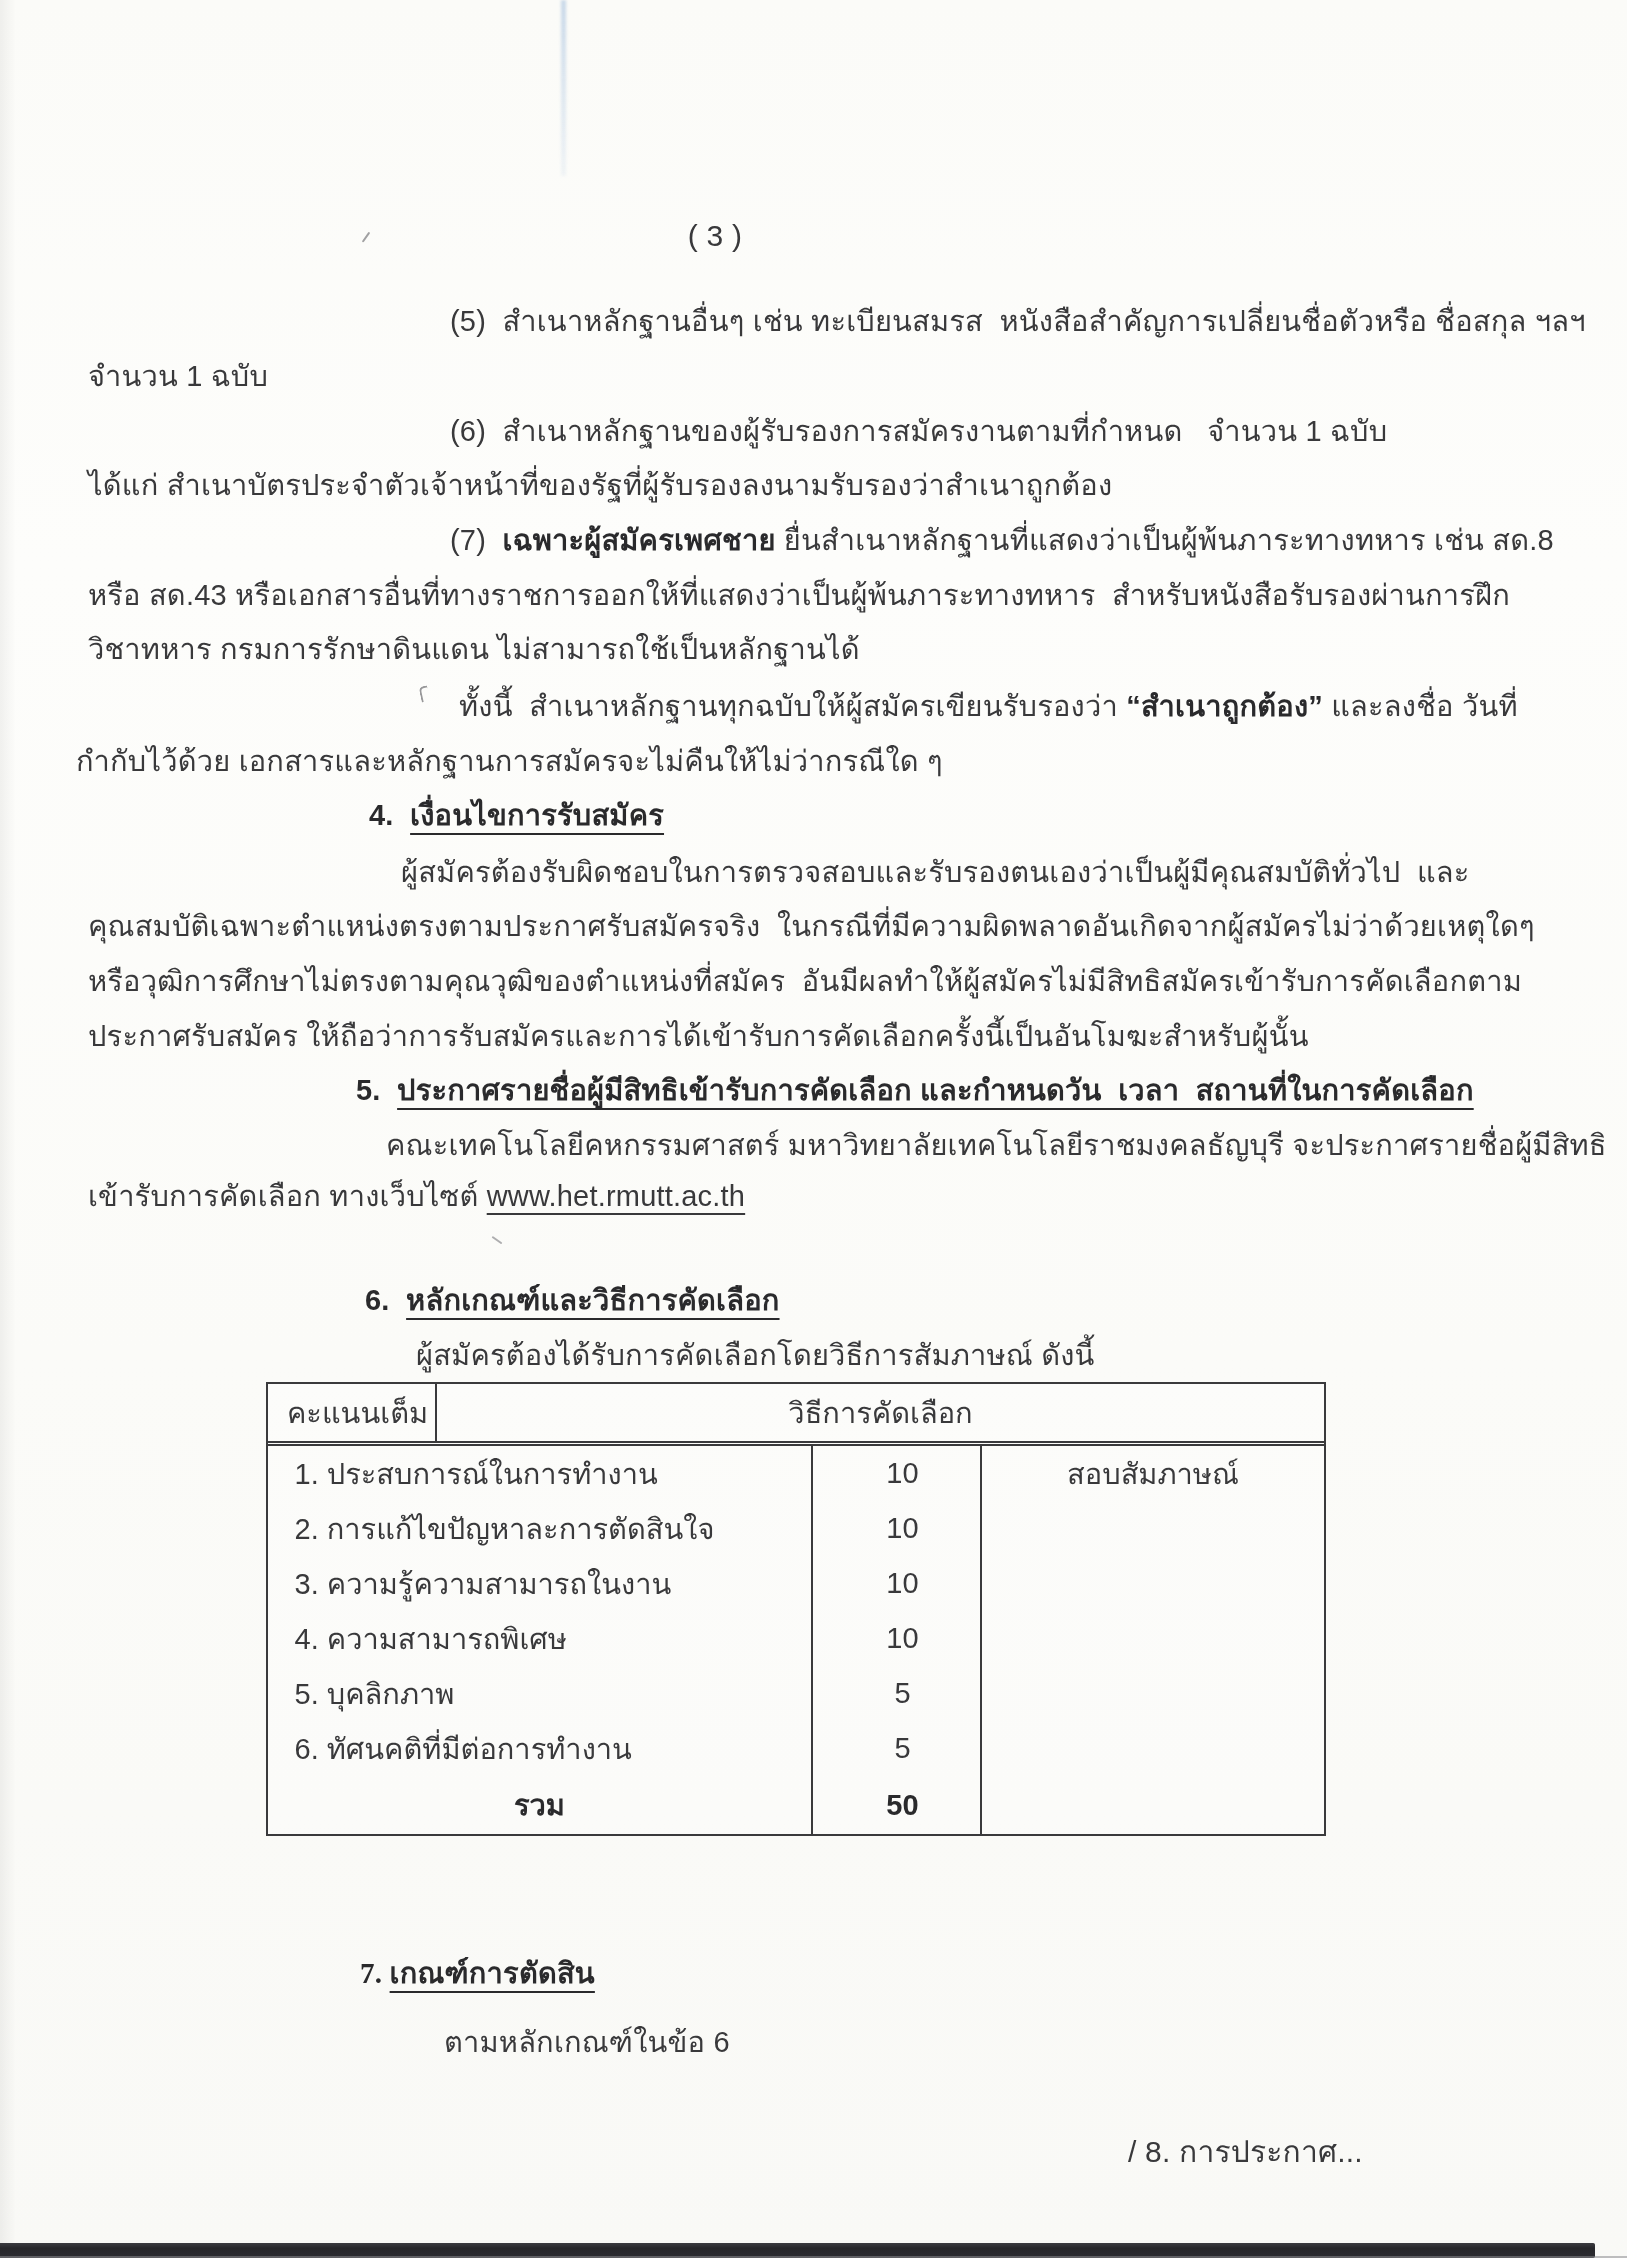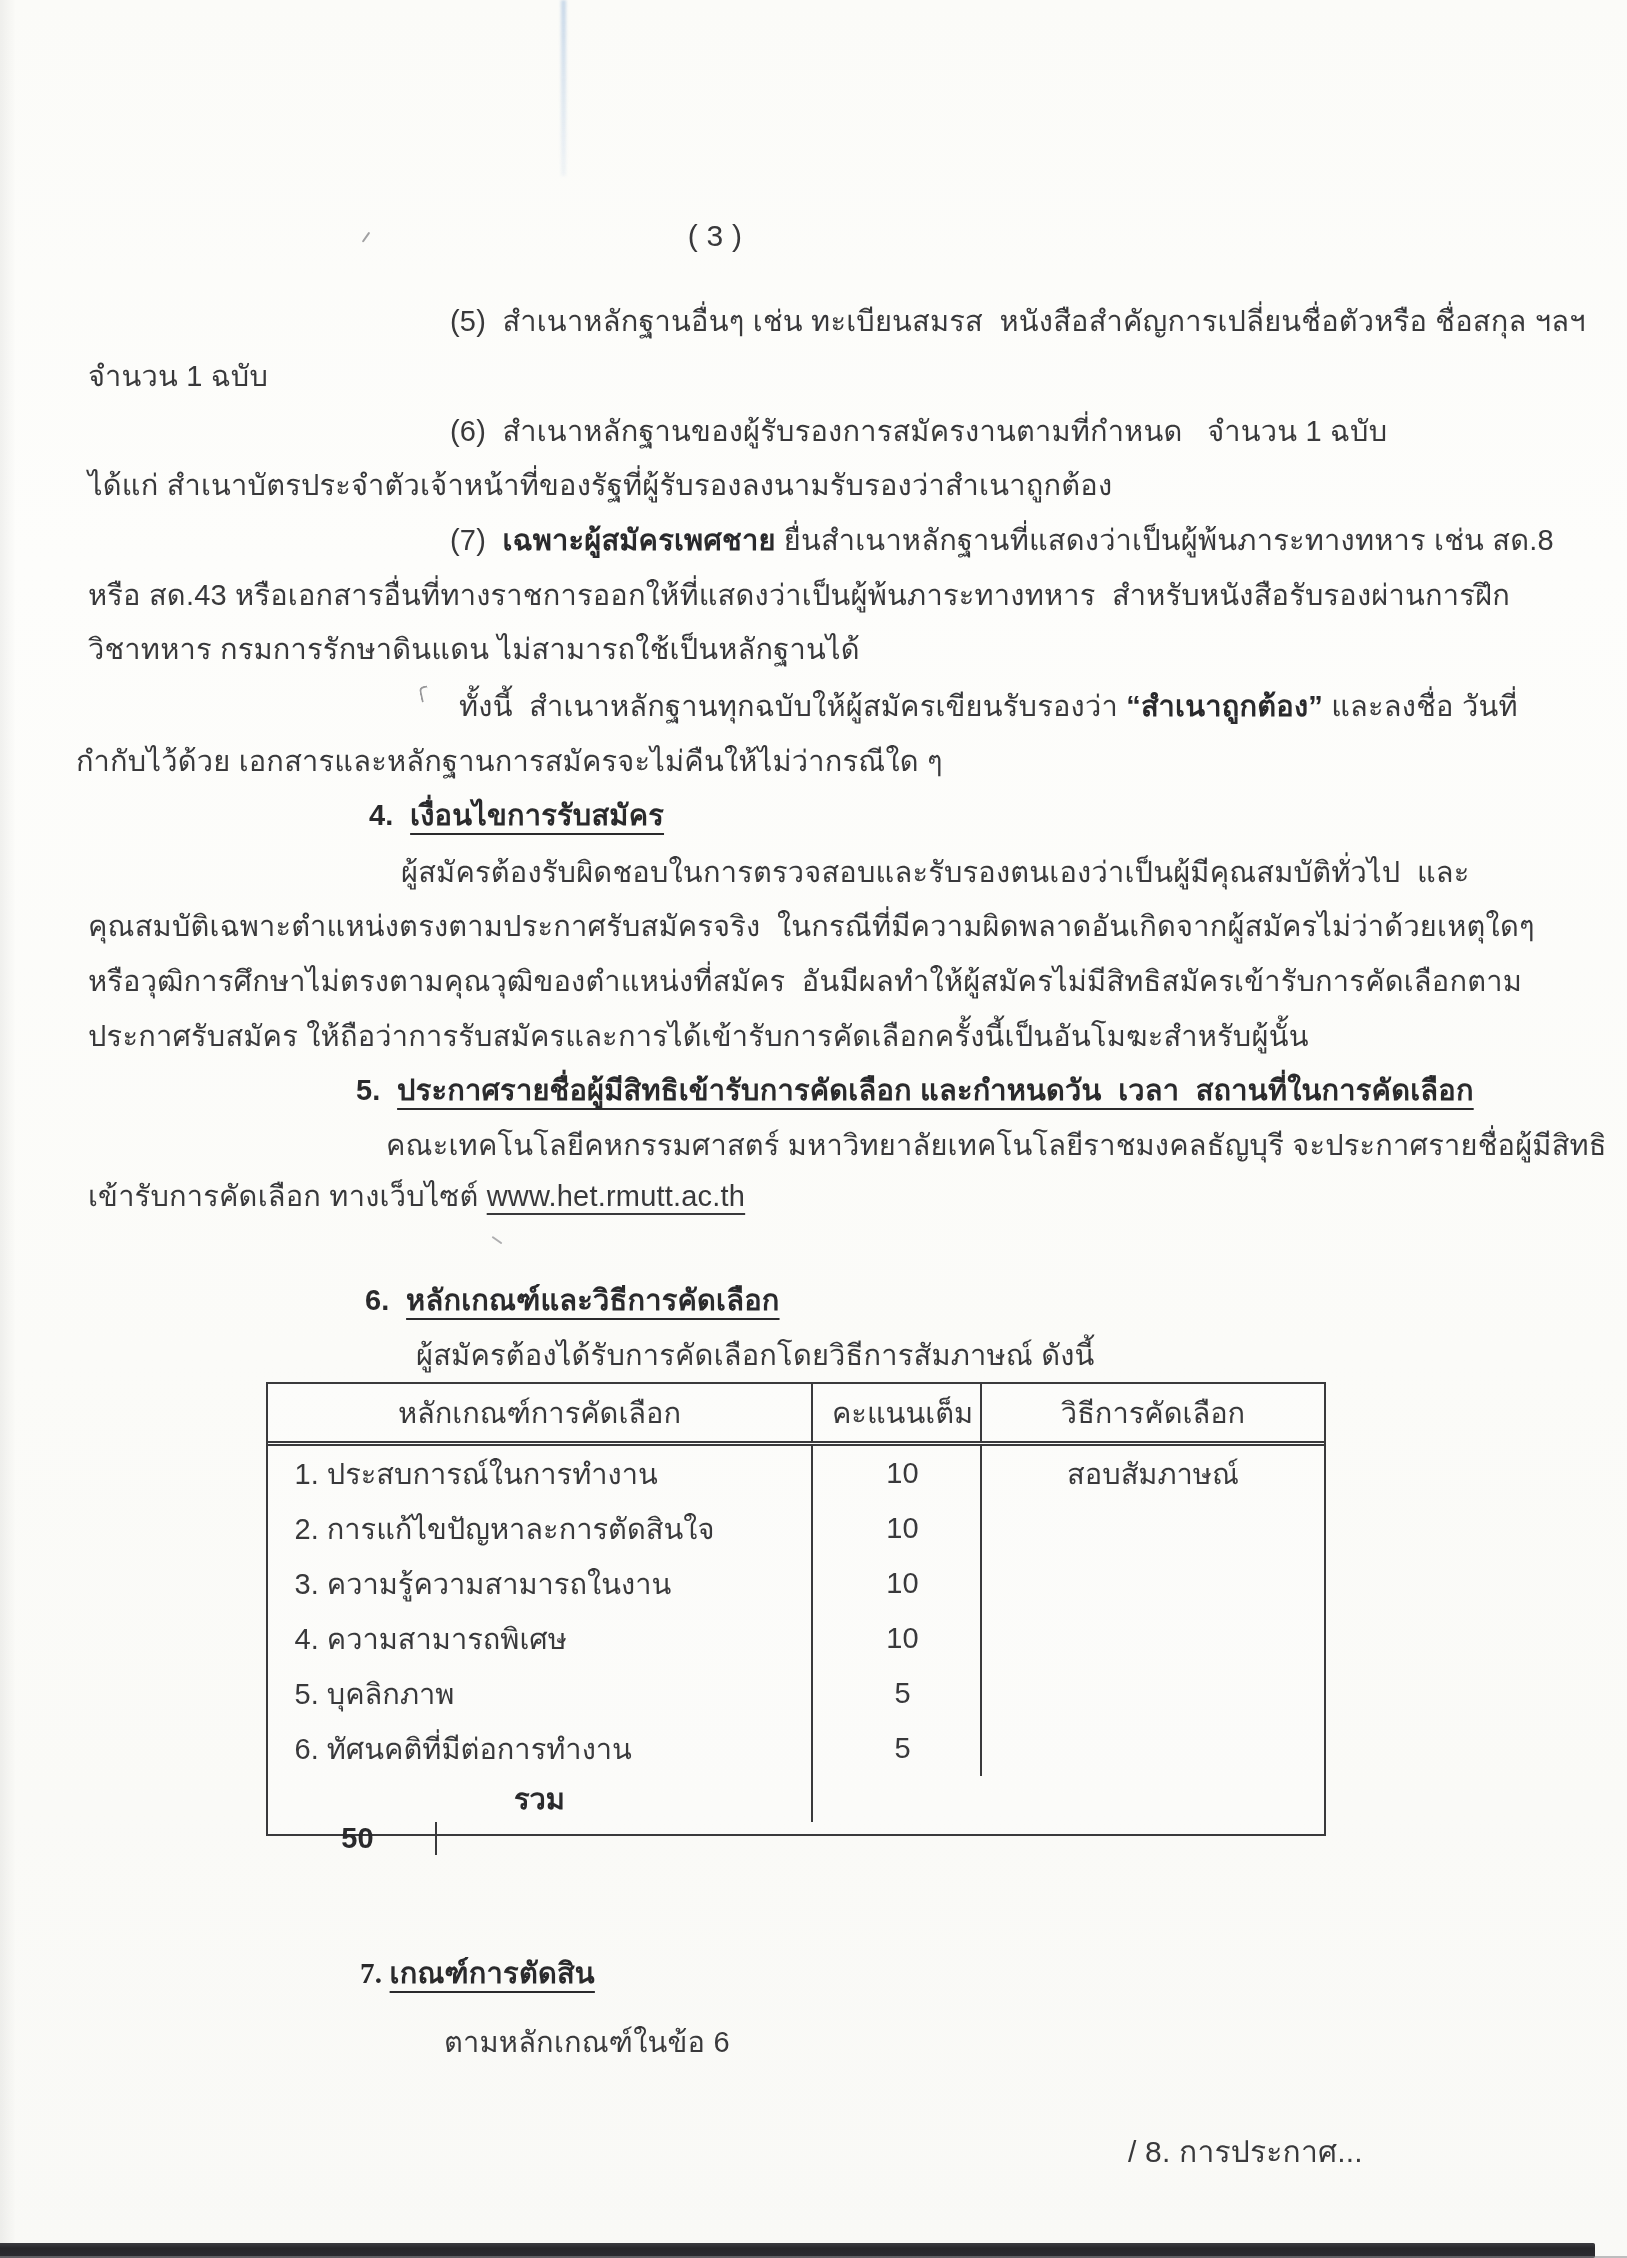--- a/index.html
+++ b/index.html
@@ -34,21 +34,21 @@
   .doc-table{
     position:absolute;left:266px;top:1382px;width:1060px;
     border:2.6px solid #3a3a3c;
     display:flex;flex-direction:column;
     background:rgba(255,255,255,0.25);
     box-sizing:border-box;
   }
   .t-row{display:flex;box-sizing:border-box;}
   .t-head{height:62px;border-bottom:5.3px double #3a3a3c;}
   .t-data{height:55px;}
-  .t-total{height:58px;flex-direction:column;}
+  .t-total{height:58px;}
   .t-cell{
     display:flex;align-items:center;
     font-size:29px;white-space:pre;
     box-sizing:border-box;
   }
   .c1{width:545px;border-right:2.2px solid #3a3a3c;padding-left:26.5px;}
   .c2{width:169px;border-right:2.2px solid #3a3a3c;justify-content:center;padding-left:12px;}
   .c3{flex:1;justify-content:center;padding-left:0;}
   .t-head .c1{justify-content:center;padding-left:0;}
   .t-total .c1{justify-content:center;padding-left:0;font-weight:bold;color:#2a2a2c;}
@@ -118,21 +118,20 @@
 
 <div class="line heading" style="left:356px;top:1067px;"><span>5.  </span><span class="title">ประกาศรายชื่อผู้มีสิทธิเข้ารับการคัดเลือก และกำหนดวัน  เวลา  สถานที่ในการคัดเลือก</span></div>
 <div class="line" style="left:386px;top:1122px;">คณะเทคโนโลยีคหกรรมศาสตร์ มหาวิทยาลัยเทคโนโลยีราชมงคลธัญบุรี จะประกาศรายชื่อผู้มีสิทธิ</div>
 <div class="line" style="left:88px;top:1173px;"><span>เข้ารับการคัดเลือก ทางเว็บไซต์ </span><span class="link">www.het.rmutt.ac.th</span></div>
 
 <div class="line heading" style="left:365px;top:1277px;"><span>6.  </span><span class="title">หลักเกณฑ์และวิธีการคัดเลือก</span></div>
 <div class="line" style="left:416px;top:1332px;">ผู้สมัครต้องได้รับการคัดเลือกโดยวิธีการสัมภาษณ์ ดังนี้</div>
 
 <div class="doc-table">
   <div class="t-row t-head">
-    <div class="t-cell c1">หลักเกณฑ์การคัดเลือก</div>
     <div class="t-cell c2">คะแนนเต็ม</div>
     <div class="t-cell c3">วิธีการคัดเลือก</div>
   </div>
   <div class="t-row t-data">
     <div class="t-cell c1">1. ประสบการณ์ในการทำงาน</div>
     <div class="t-cell c2">10</div>
     <div class="t-cell c3">สอบสัมภาษณ์</div>
   </div>
   <div class="t-row t-data">
     <div class="t-cell c1">2. การแก้ไขปัญหาละการตัดสินใจ</div>

